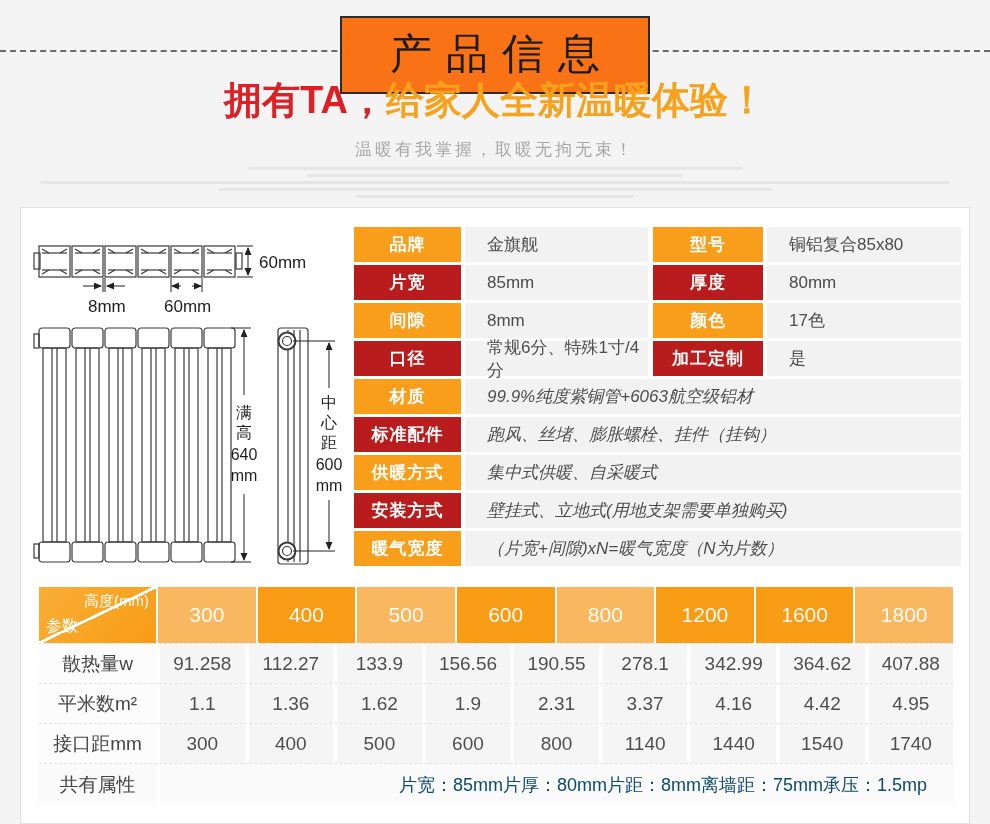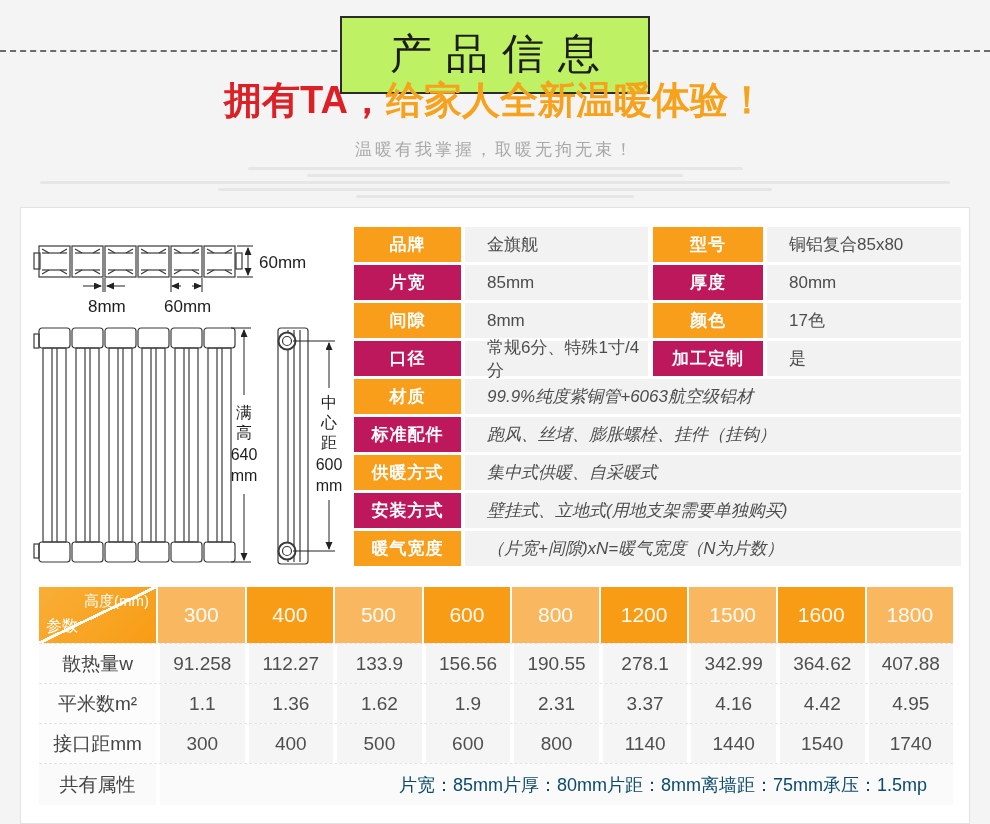--- a/index.html
+++ b/index.html
@@ -7,21 +7,21 @@
   body {
     position:relative; overflow:hidden;
     background:#f4f4f4;
     font-family:"Liberation Sans","DejaVu Sans",sans-serif;
     color:#333;
   }
   
   .dash-line { position:absolute; left:0; top:50px; width:990px; border-top:2px dashed #6b6b6b; }
   .title-box {
     position:absolute; left:50%; top:16px; transform:translateX(-50%);
-    background:#bef264; border:2px solid #2b2b2b;
+    background:#f97316; border:2px solid #2b2b2b;
     padding:8px 34px 10px 48px;
     font-size:42px; letter-spacing:14px; color:#1c1c1c; white-space:nowrap;
   }
   .headline {
     position:absolute; left:0; top:75px; width:990px; text-align:center;
     font-size:38px; font-weight:bold; white-space:nowrap;
   }
   .headline .red { color:#dd1f26; }
   .headline .orange { color:#f7a21d; }
   .subtitle {
@@ -41,21 +41,21 @@
   
   .spec { position:absolute; left:333px; top:19px; width:607px; }
   .spec-row { display:flex; height:35px; margin-bottom:3px; }
   .spec-label {
     width:107px; flex:0 0 107px; margin-right:4px;
     display:flex; align-items:center; justify-content:center;
     color:#fff; font-size:17px; font-weight:bold; letter-spacing:1px;
   }
   .spec-label.l2 { width:110px; flex:0 0 110px; margin-left:5px; }
   .spec-label.dark  { background:#f89e1b; }
-  .spec-label.light { background:#be185d; }
+  .spec-label.light { background:#b91c1c; }
   .spec-value {
     background:#f2f2f2; color:#4d4d4d; font-size:17px;
     display:flex; align-items:center; padding-left:22px;
   }
   .spec-value.v1 { width:183px; flex:0 0 183px; }
   .spec-value.v2 { flex:1; }
   .spec-value.full { flex:1;font-style:italic; }
   
   .ptable { position:absolute; left:18px; top:379px; width:914px; }
   .t-header { display:flex; gap:2px; height:56px; }
@@ -338,21 +338,20 @@
       <div class="t-corner">
         <span class="top">高度(mm)</span>
         <span class="bottom">参数</span>
       </div>
       <div class="t-h light">300</div>
       <div class="t-h dark">400</div>
       <div class="t-h light">500</div>
       <div class="t-h dark">600</div>
       <div class="t-h light">800</div>
       <div class="t-h dark">1200</div>
-      <div class="t-h light">1500</div>
       <div class="t-h dark">1600</div>
       <div class="t-h light">1800</div>
     </div>
 
     <div class="t-row">
       <div class="t-rowlabel">散热量w</div>
       <div class="t-cell">91.258</div>
       <div class="t-cell">112.27</div>
       <div class="t-cell">133.9</div>
       <div class="t-cell">156.56</div>

